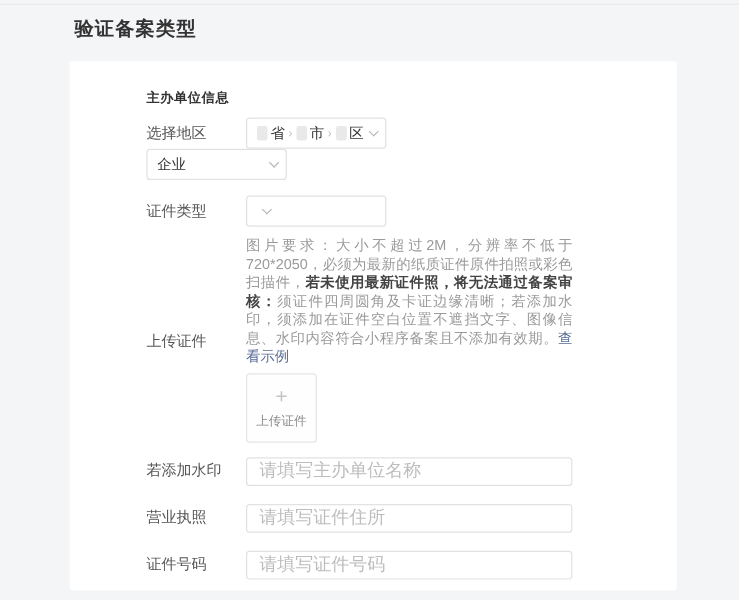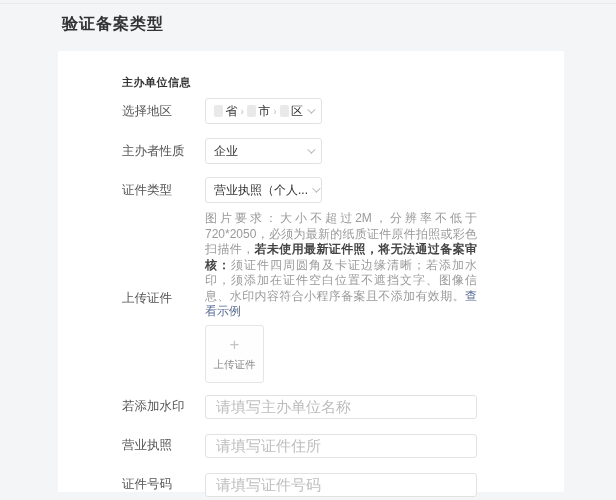--- a/index.html
+++ b/index.html
@@ -65,21 +65,21 @@
     display: flex;
     align-items: center;
     justify-content: space-between;
     padding: 0 8px;
     font-size: 12px;
     color: #333;
     white-space: nowrap;
     overflow: hidden;
     cursor: pointer;
   }
-  .mb14 { margin-bottom: 14px; }
+  .mb14 { }
   .mb13 { margin-bottom: 13px; }
   .mb8  { margin-bottom: 8px; }
   .mb12 { margin-bottom: 12px; }
   .mb15 { margin-bottom: 15px; }
 
   .chevron {
     width: 6px; height: 6px;
     border-right: 1.3px solid #b7b7b7;
     border-bottom: 1.3px solid #b7b7b7;
     transform: rotate(45deg) translateY(-2px);
@@ -179,31 +179,29 @@
           <span>市</span>
           <span class="region-sep">›</span>
           <span class="redacted"></span>
           <span>区</span>
       </span>
       <span class="chevron"></span>
     </div>
   </div>
 
   <div class="form-row mb13">
-    <div class="row-label">主办者性质</div>
     <div class="select-box">
       <span>企业</span>
       <span class="chevron"></span>
     </div>
   </div>
 
   <div class="form-row mb8">
     <div class="row-label">证件类型</div>
     <div class="select-box">
-      <span>营业执照（个人...</span>
       <span class="chevron"></span>
     </div>
   </div>
 
   <div class="form-row top-align mb12">
     <div class="row-label">上传证件</div>
     <div class="upload-col">
       <div class="upload-req"><span>图片要求：大小不超过2M，分辨率不低于720*2050，必须为最新的纸质证件原件拍照或彩色扫描件，</span><b>若未使用最新证件照，将无法通过备案审核：</b><span>须证件四周圆角及卡证边缘清晰；若添加水印，须添加在证件空白位置不遮挡文字、图像信息、水印内容符合小程序备案且不添加有效期。</span><a class="example-link" style="color: rgb(87, 107, 149);">查看示例</a></div>
       <div class="upload-box">
         <span class="plus-icon">+</span>

